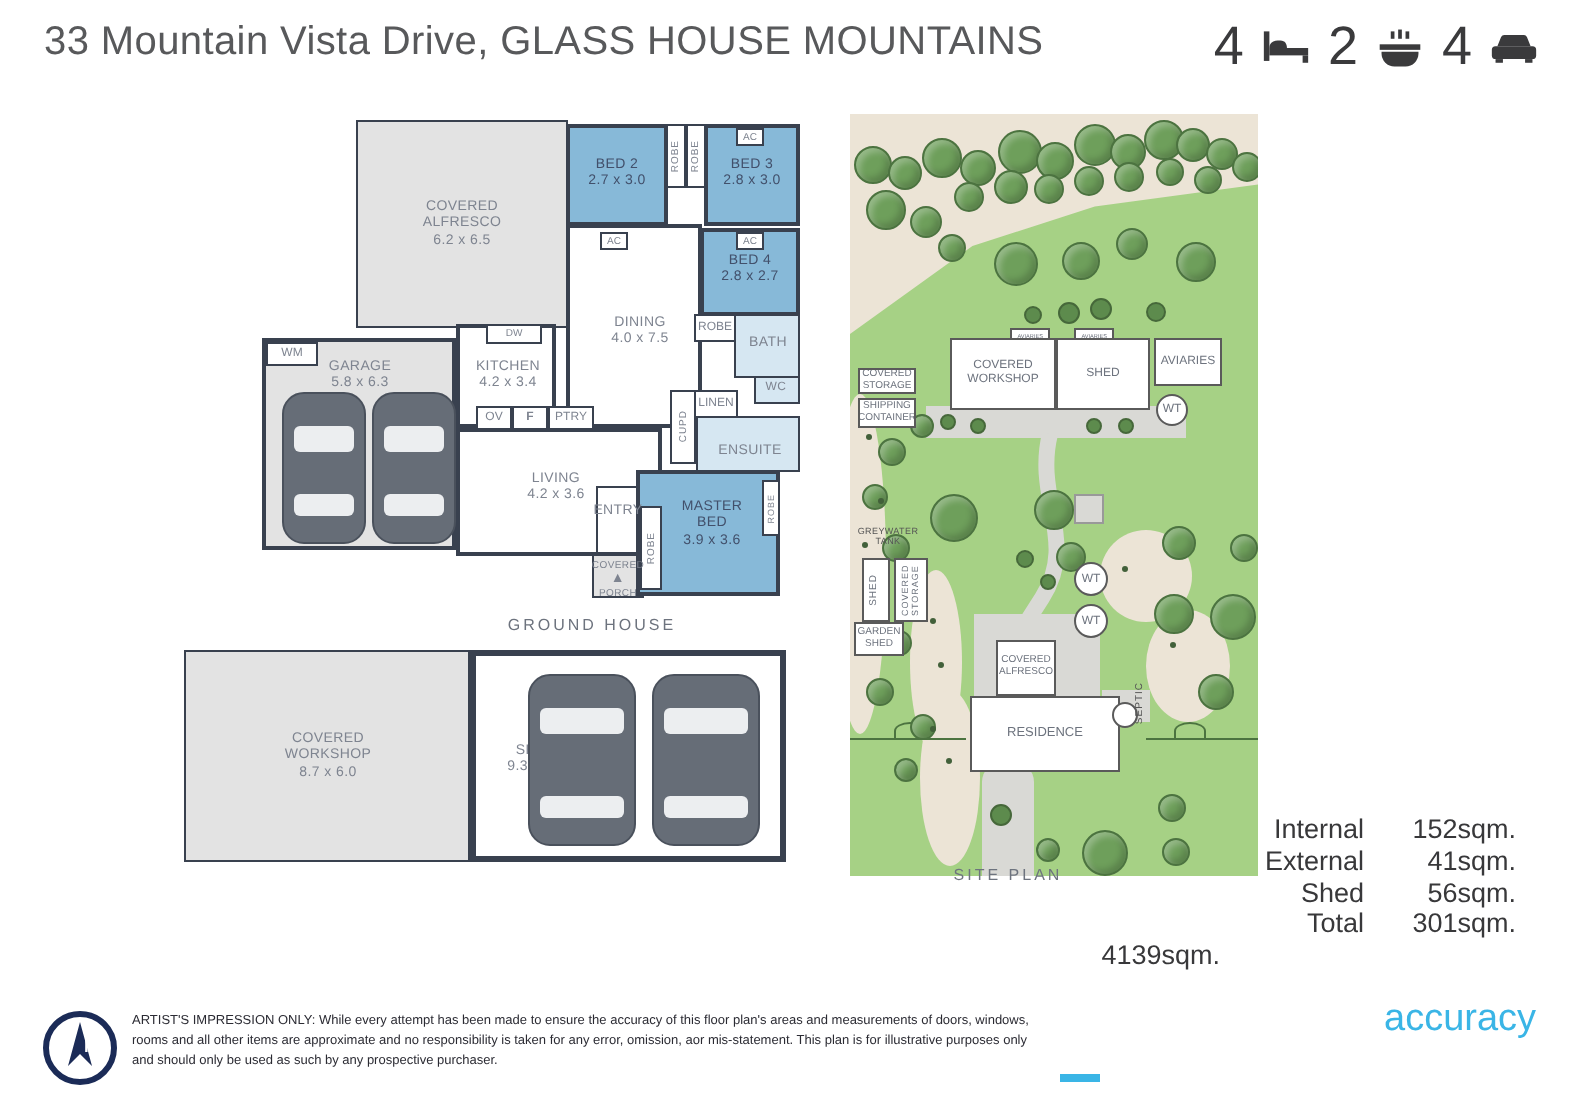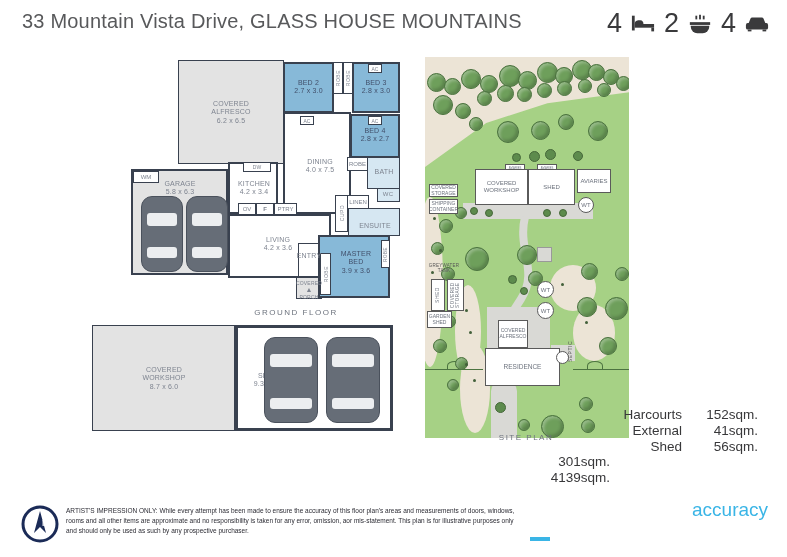--- a/index.html
+++ b/index.html
@@ -174,21 +174,21 @@
       <span>LIVING</span><br><span>4.2 x 3.6</span></div>
     <div class="lbl" style="left:292px;top:252px;width:34px">
       <span>ENTRY</span></div>
     <div class="lbl" style="left:294px;top:280px;width:30px;font-size:5px">
       <span>COVERED</span><br><span style="font-size:7px">▲</span><br><span>PORCH</span></div>
     <div class="lbl lbl-dark" style="left:330px;top:250px;width:52px">
       <span>MASTER</span><br><span>BED</span><br><span>3.9 x 3.6</span></div>
     <div class="lbl" style="left:371px;top:168px;width:26px"><span>BATH</span></div>
     <div class="lbl" style="left:379px;top:191px;width:18px;font-size:6px"><span>WC</span></div>
     <div class="lbl" style="left:352px;top:222px;width:46px"><span>ENSUITE</span></div>
-    <div class="sec-lbl" style="left:240px;top:308px;width:112px">GROUND FLOOR</div>
+    <div class="sec-lbl" style="left:240px;top:308px;width:112px">GROUND HOUSE</div>
   </div>
 
   <div>
     <div class="room grey thin" style="left:92px;top:325px;width:143px;height:106px"></div>
     <div class="room white" style="left:235px;top:325px;width:158px;height:106px;border-width:3px"></div>
     <div class="lbl" style="left:133px;top:366px;width:62px">
       <span>COVERED</span><br><span>WORKSHOP</span><br><span>8.7 x 6.0</span></div>
     <div class="lbl" style="left:240px;top:372px;width:56px">
       <span>SHED</span><br><span>9.3 x 6.0</span></div>
     <div class="car" style="left:264px;top:337px;width:52px;height:84px"></div>
@@ -333,36 +333,37 @@
       </div>
     <div class="bldg" style="left:73px;top:263px;width:30px;height:28px;font-size:5px">
       <span><span>COVERED</span><br><span>ALFRESCO</span></span>
       </div>
     <div class="bldg" style="left:60px;top:291px;width:75px;height:38px;font-size:6.5px">
         <span>RESIDENCE</span>
       </div>
     <div class="wt" style="left:131px;top:294px;width:13px;height:13px"></div>
     <div class="lbl" style="left:140px;top:284px;width:10px;font-size:5px;color:#555"><span class="vert">SEPTIC</span></div>
   </div>
-  <div class="sec-lbl" style="left:466px;top:433px;width:120px">SITE PLAN</div>
+  <div class="sec-lbl" style="left:444px;top:433px;width:120px">SITE PLAN</div>
 
   <div class="meas">
     <div class="meas-row">
-      <span class="meas-label">Harcourts</span>
+      <span class="meas-label">Internal</span>
       <span class="meas-value">152sqm.</span>
       </div>
     <div class="meas-row">
       <span class="meas-label">External</span>
       <span class="meas-value">41sqm.</span>
       </div>
     <div class="meas-row">
       <span class="meas-label">Shed</span>
       <span class="meas-value">56sqm.</span>
       </div>
     <div class="meas-row">
+      <span class="meas-label">Total</span>
       <span class="meas-value">301sqm.</span>
       </div>
     <div class="meas-row">
       <span class="meas-value">4139sqm.</span>
       </div>
   </div>
 
   <div class="logo">
     <span class="logo-bar"></span>
     <div class="logo-tag">

